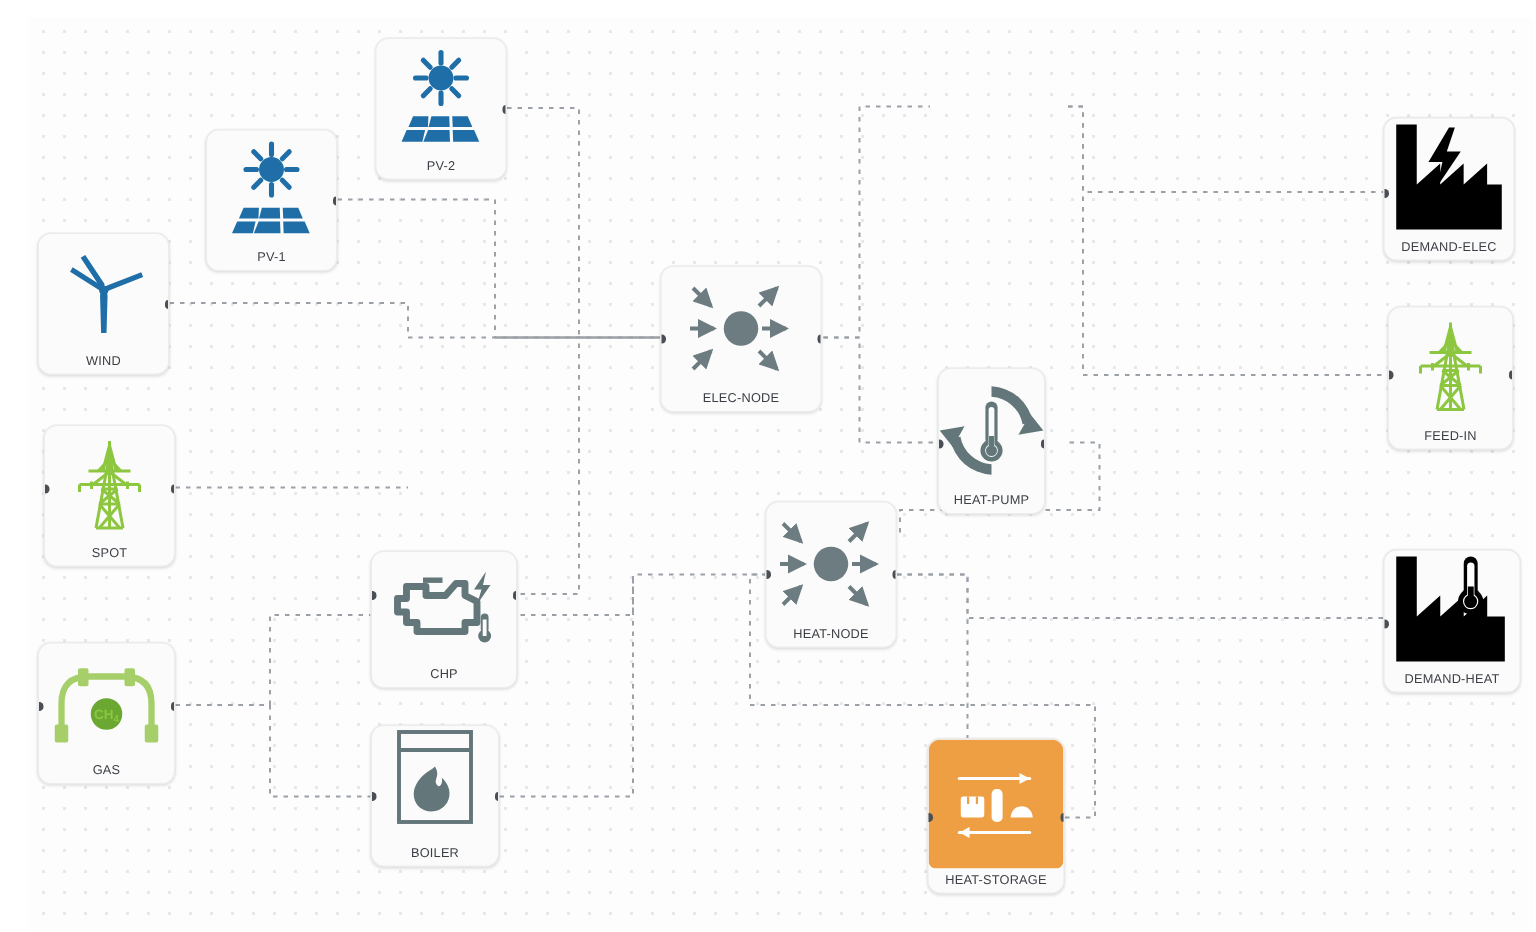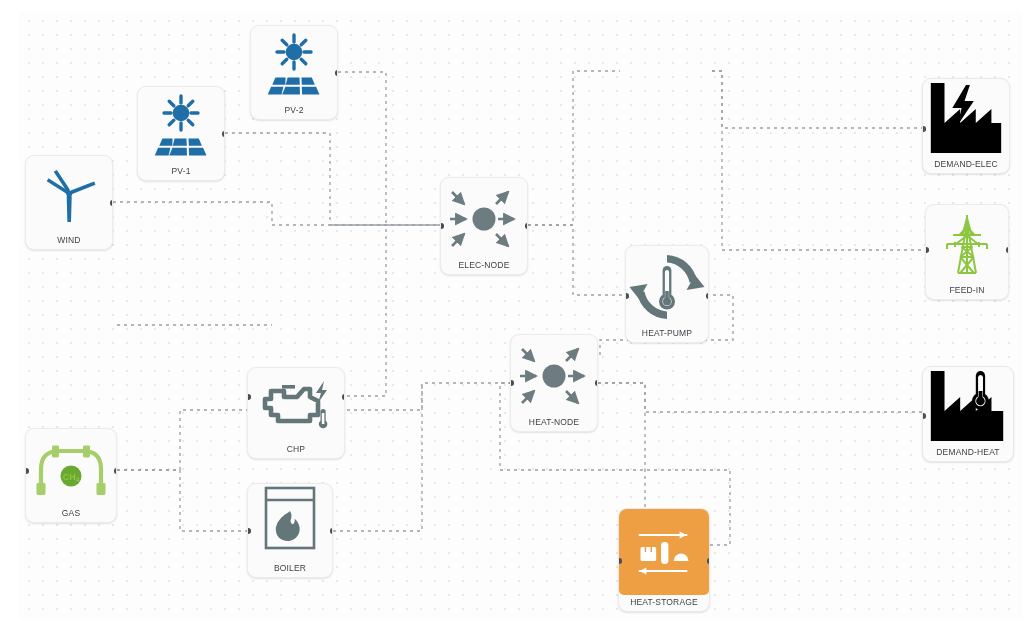--- a/index.html
+++ b/index.html
@@ -166,20 +166,43 @@
           <path d="M22.4 53.7h14.3l.3 7.8H19.2z"></path>
           <path d="M38.8 53.7h14.3l3.4 7.8H39.1z"></path>
           <path d="M20.4 53.7H8.1l-3.4 7.8h13.9z"></path>
         </g>
       </svg>
     </div>
     <div class="label">PV-2</div>
     <div class="port" style="right:-3px;top:44px;"></div>
   </div>
 
+  <div class="node" style="left:29px;top:283px;width:88px;height:95px;">
+    <div class="art">
+      <svg width="62" height="68" viewBox="0 0 62 68">
+        <g stroke="#8dc63f" stroke-width="2" fill="none" stroke-linejoin="round">
+          <path d="M31 4 V62"></path>
+          <path d="M22 62 L31 13 L40 62"></path>
+          <path d="M17 24 H45"></path>
+          <path d="M11 33 H51"></path>
+          <path d="M23.5 24 L31 16 L38.5 24"></path>
+          <path d="M20 33 L31 24.5 L42 33"></path>
+          <path d="M11 33 v5 M19 31 v5 M43 31 v5 M51 33 v5"></path>
+          <path d="M25.6 36 L36.4 36 M24.2 46 L37.8 46"></path>
+          <path d="M25.6 36 L37.8 46 M36.4 36 L24.2 46"></path>
+          <path d="M24.2 46 L37.8 62 M37.8 46 L24.2 62"></path>
+          <path d="M22 62 H40"></path>
+          <path d="M26.5 24 L31 7 L35.5 24"></path>
+        </g>
+      </svg>
+    </div>
+    <div class="label">SPOT</div>
+    <div class="port" style="left:-3px;top:39px;"></div>
+    <div class="port" style="right:-3px;top:39px;"></div>
+  </div>
 
   <div class="node" style="left:25px;top:428px;width:92px;height:95px;">
     <div class="art">
       <svg width="76" height="60" viewBox="0 0 76 60">
         <g fill="none" stroke="#a6cf6a" stroke-width="4.2" stroke-linecap="butt">
           <path d="M8 52 V30 Q8 12 26 12 H50 Q68 12 68 30 V52"></path>
         </g>
         <g fill="#a6cf6a">
           <rect x="3.5" y="44" width="9" height="12" rx="1.4"></rect>
           <rect x="63.5" y="44" width="9" height="12" rx="1.4"></rect>
@@ -221,21 +244,21 @@
         <rect x="6" y="4" width="48" height="60" fill="none" stroke="#63767a" stroke-width="2.6"></rect>
         <line x1="6" y1="16" x2="54" y2="16" stroke="#63767a" stroke-width="2.6"></line>
         <path d="M30 27c4 7-1.5 8.5 1.5 12.5 1.5 2 4-1 3-5 4 3.5 6.5 9 4.5 14.5-2 5.5-7 8-11.5 8-5.5 0-10.5-3.5-11.5-9.5-1-6 2.5-11 6-14.5 2.5-2.5 6-4 8-6z" fill="#63767a"></path>
       </svg>
     </div>
     <div class="label">BOILER</div>
     <div class="port" style="left:-3px;top:44px;"></div>
     <div class="port" style="right:-3px;top:44px;"></div>
   </div>
 
-  <div class="node" style="left:440px;top:177px;width:88px;height:98px;">
+  <div class="node" style="left:440px;top:177px;width:108px;height:98px;">
     <div class="art">
       <svg width="76" height="68" viewBox="0 0 76 68">
         <defs>
           <marker id="ah1" markerWidth="5" markerHeight="5" refX="4.2" refY="2.5" orient="auto">
             <path d="M0,0 L5,2.5 L0,5 z" fill="#6c7c80"></path>
           </marker>
         </defs>
         <circle cx="38" cy="34" r="11.5" fill="#6c7c80"></circle>
         <g stroke="#6c7c80" stroke-width="2.6" marker-end="url(#ah1)" fill="none">
           <line x1="6" y1="7" x2="18" y2="19"></line>
@@ -270,21 +293,21 @@
           <line x1="50" y1="49" x2="62" y2="61"></line>
         </g>
       </svg>
     </div>
     <div class="label">HEAT-NODE</div>
     <div class="port" style="left:-3px;top:45px;"></div>
     <div class="port" style="right:-3px;top:45px;"></div>
   </div>
 
 
-  <div class="node" style="left:625px;top:245px;width:84px;height:98px;">
+  <div class="node" style="left:625px;top:245px;width:72px;height:98px;">
     <div class="art">
       <svg width="76" height="72" viewBox="0 0 76 72">
         <g fill="#63767a">
           <path d="M38 4 A32 32 0 0 1 68 30 l-7.5 1.5 A24.5 24.5 0 0 0 38 11.5 Z"></path>
           <path d="M66 24 l9.5 12 -18 3 Z"></path>
           <path d="M38 68 A32 32 0 0 1 8 42 l7.5 -1.5 A24.5 24.5 0 0 0 38 60.5 Z"></path>
           <path d="M10 48 L.5 36 l18 -3 Z"></path>
         </g>
         <g fill="#63767a">
           <rect x="33.6" y="15" width="8.8" height="32" rx="4.4"></rect>
@@ -296,21 +319,21 @@
         </g>
         <rect x="36.2" y="40" width="3.6" height="12" fill="#63767a"></rect>
         <circle cx="38" cy="50.5" r="4" fill="#63767a"></circle>
       </svg>
     </div>
     <div class="label">HEAT-PUMP</div>
     <div class="port" style="left:-3px;top:47px;"></div>
     <div class="port" style="right:-3px;top:47px;"></div>
   </div>
 
-  <div class="node filled" style="left:618px;top:492px;width:92px;height:104px;margin-top:16px;">
+  <div class="node filled" style="left:618px;top:492px;width:92px;height:104px;">
     <div class="art">
       <svg width="92" height="86" viewBox="0 0 92 86" preserveAspectRatio="none">
         <rect x="0" y="0" width="92" height="86" rx="5" fill="#ef9f43"></rect>
         <g stroke="#ffffff" stroke-width="2.1" fill="none" stroke-linecap="round">
           <line x1="21" y1="26" x2="69" y2="26"></line>
           <line x1="21" y1="62" x2="69" y2="62"></line>
         </g>
         <g fill="#ffffff">
           <path d="M69 26 l-7 -3.6 v7.2 z"></path>
           <path d="M21 62 l7 -3.6 v7.2 z"></path>

